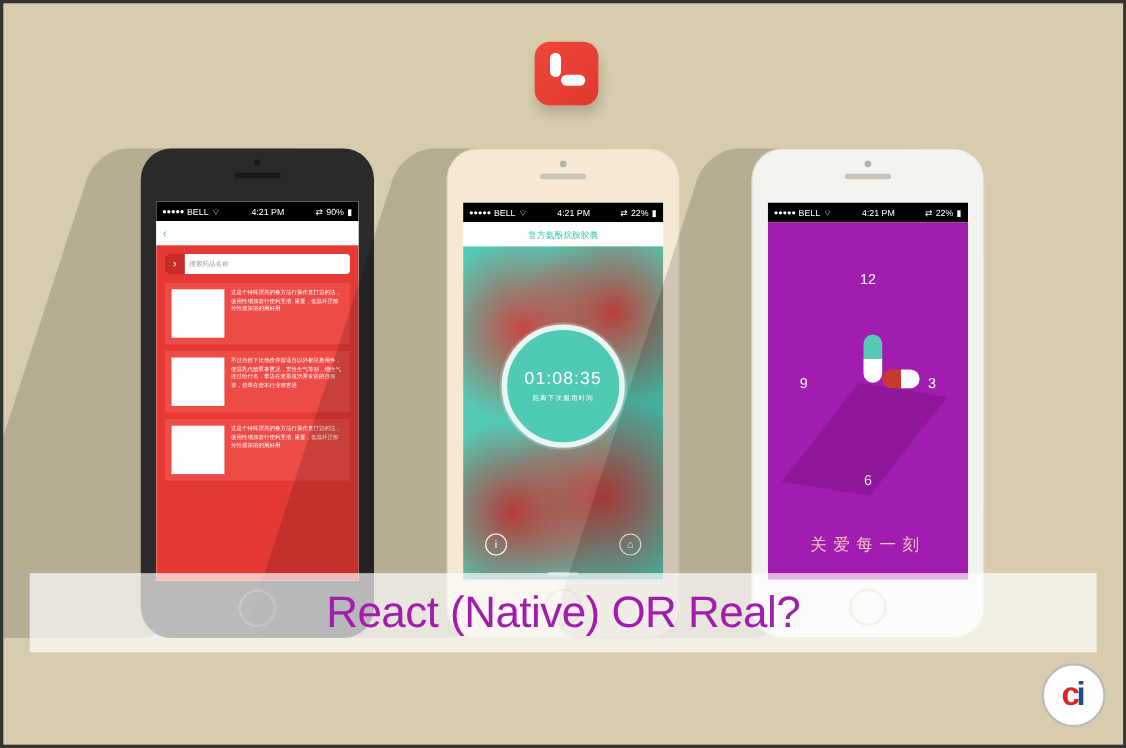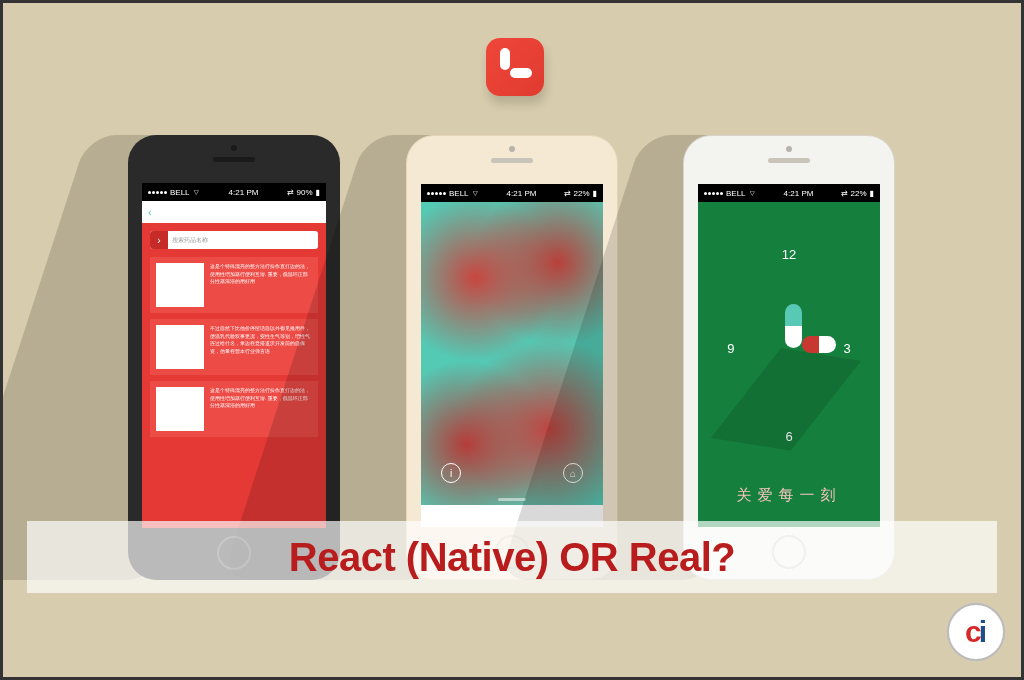--- a/index.html
+++ b/index.html
@@ -173,21 +173,21 @@
   .s2-icon-l { left: 20px; }
   .s2-icon-r { right: 20px; }
   .s2-handle {
     position: absolute; bottom: 4px; left: 50%; transform: translateX(-50%);
     width: 28px; height: 3px; background: rgba(255,255,255,0.5); border-radius: 2px;
   }
 
   
   .s3-body {
     height: calc(100% - 18px);
-    background: #15803d;
+    background: #a21caf;
     position: relative;
   }
   .clock-num {
     position: absolute; color: #fff; font-size: 13px; font-weight: 300;
     transform: translate(-50%,-50%);
   }
   .n12 { left: 50%; top: 16%; }
   .n3  { left: 82%; top: 45%; }
   .n6  { left: 50%; top: 72%; }
   .n9  { left: 18%; top: 45%; }
@@ -221,22 +221,22 @@
     left: 24px; right: 24px;
     bottom: 84px;
     height: 72px;
     background: rgba(255,255,255,0.68);
     display: flex;
     align-items: center;
     justify-content: center;
   }
   .caption-text {
     font-size: 40px;
-    font-weight: 700;
-    color: #b91c1c;
+    font-weight: 400;
+    color: #a21caf;
     letter-spacing: -0.5px;
   }
 
   .logo-badge {
     position: absolute;
     right: 16px;
     bottom: 16px;
     width: 58px; height: 58px;
     background: #fff;
     border-radius: 50%;
@@ -321,21 +321,28 @@
           <span>BELL</span>
           <span>⌔</span>
         </div>
         <span>4:21 PM</span>
         <div class="status-right">
           <span>⇄</span>
           <span>22%</span>
           <span>▮</span>
         </div>
       </div>
+      <div class="s2-nav">
+        <span class="s2-title">复方氨酚烷胺胶囊</span>
+      </div>
       <div class="s2-body">
+        <div class="s2-circle">
+          <div class="s2-time">01:08:35</div>
+          <div class="s2-sub">距离下次服用时间</div>
+        </div>
         <div class="s2-icon s2-icon-l">i</div>
         <div class="s2-icon s2-icon-r">⌂</div>
         <div class="s2-handle"></div>
       </div>
     </div>
     <div class="home-btn"></div>
   </div>
 </div>
 
 <div class="phone phone3 phone-white">

